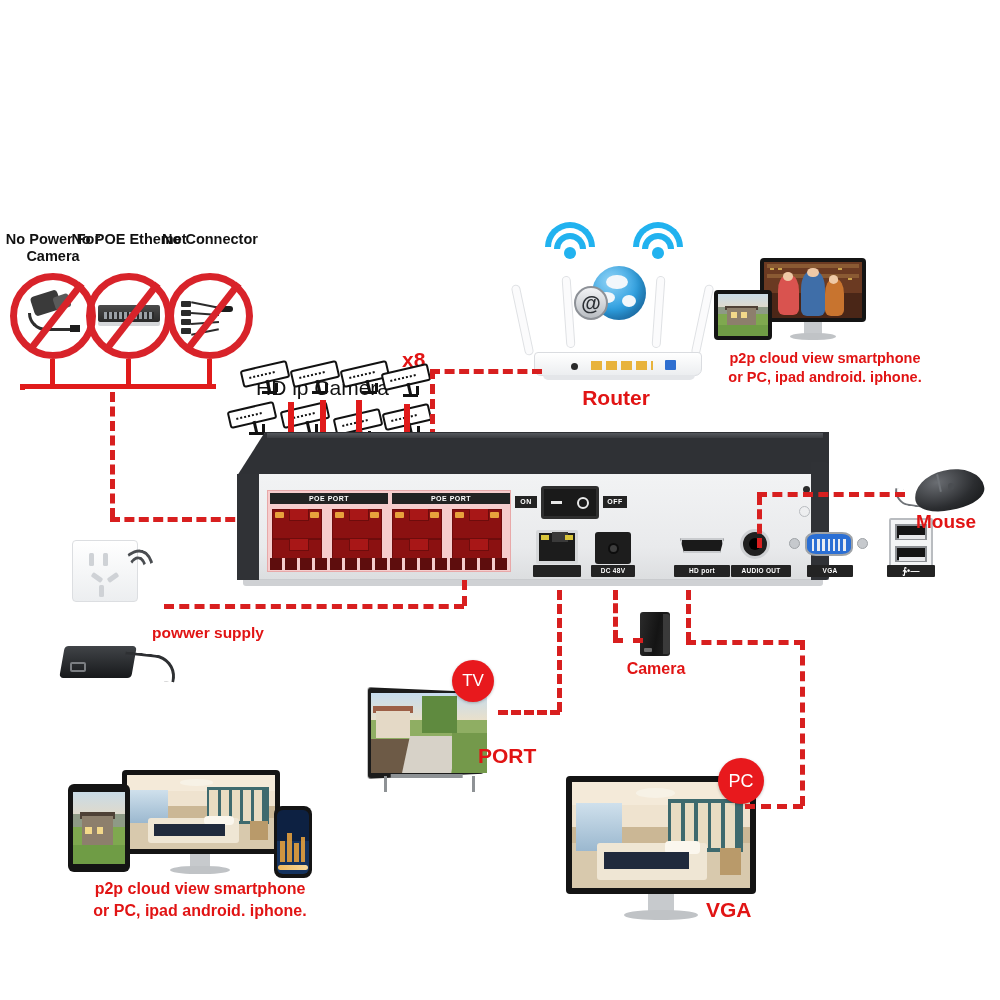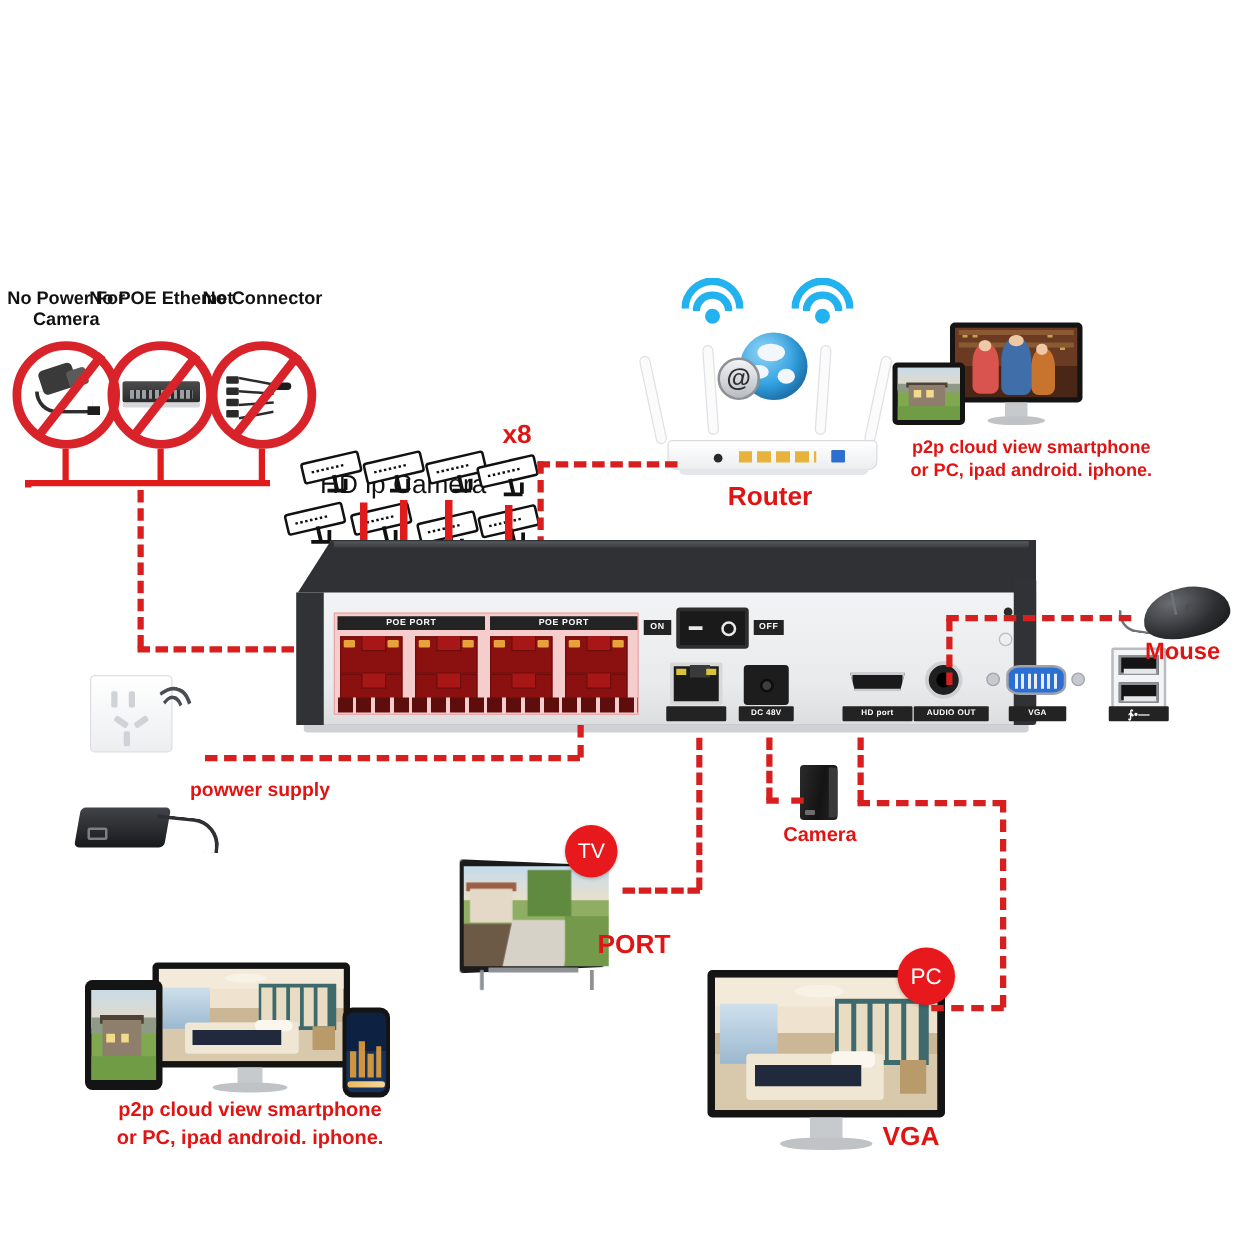--- a/index.html
+++ b/index.html
@@ -509,21 +509,21 @@
   <div class="rail" style="left:126px; top:359px; width:5px; height:29px;"></div>
   <div class="rail" style="left:207px; top:359px; width:5px; height:29px;"></div>
   <div class="rail" style="left:20px; top:384px; width:196px; height:5px;"></div>
   <div class="rail" style="left:20px; top:384px; width:5px; height:6px;"></div>
 
   <div class="dash-v" style="left:110px; top:392px; height:126px;"></div>
   <div class="dash-h" style="left:110px; top:517px; width:154px;"></div>
 
   <div style="position:absolute; left:256px; top:336px;">
     <span class="lbl-blk" style="left:0; top:0; font-size:21px;">HD ip Camera</span>
-    <span class="lbl" style="left:146px; top:0; font-size:21px;">x8</span>
+    <span class="lbl" style="left:146px; top:12px; font-size:21px;">x8</span>
   </div>
 
   <div>
     <div class="cam" style="left:241px; top:365px;">
       <div class="housing"></div>
         <div class="lensline"></div>
         <div class="bracket"></div>
         <div class="armv"></div>
         <div class="foot"></div>
     </div>

